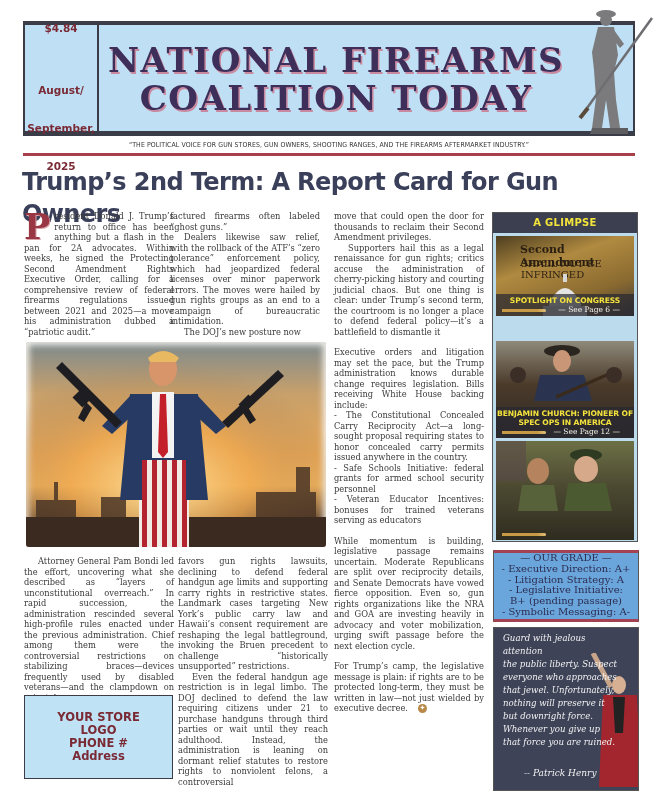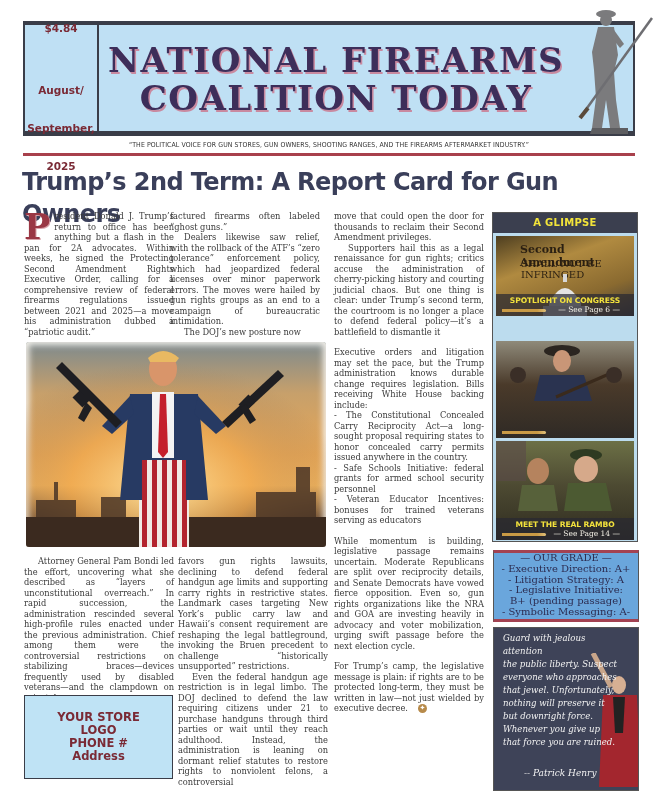--- a/index.html
+++ b/index.html
@@ -299,36 +299,36 @@
 
   <div class="tile tile2">
     <svg width="138" height="60" viewBox="0 0 138 60">
       <ellipse cx="66" cy="10" rx="18" ry="6" fill="#2b2520"></ellipse>
       <ellipse cx="66" cy="20" rx="9" ry="11" fill="#c99677"></ellipse>
       <path d="M44 34 L88 34 L96 60 L38 60 Z" fill="#2a3350"></path>
       <line x1="60" y1="56" x2="120" y2="30" stroke="#3a2a1c" stroke-width="3"></line>
       <circle cx="22" cy="34" r="8" fill="#3a2e27"></circle>
       <circle cx="118" cy="34" r="8" fill="#3a2e27"></circle>
     </svg>
+    <div class="tile-cap">
+      <span class="tile-title">BENJAMIN CHURCH:  PIONEER OF SPEC OPS IN AMERICA</span>
+      <span class="tile-see">— See Page 12 —</span>
+    </div>
     <div class="bullet-bar"></div>
   </div>
 
   <div class="tile tile3">
     <svg width="138" height="70" viewBox="0 0 138 70">
       <rect x="0" y="0" width="30" height="40" fill="#5a4a4a" opacity="0.6"></rect>
       <ellipse cx="42" cy="30" rx="11" ry="13" fill="#b5835e"></ellipse>
       <path d="M26 44 L58 44 L62 70 L22 70 Z" fill="#57613a"></path>
       <ellipse cx="90" cy="14" rx="16" ry="6" fill="#2e3a22"></ellipse>
       <ellipse cx="90" cy="28" rx="12" ry="13" fill="#d6a98a"></ellipse>
       <path d="M72 42 L110 42 L116 70 L68 70 Z" fill="#4c5a32"></path>
     </svg>
-    <div class="tile-cap">
-      <span class="tile-title">MEET THE REAL RAMBO</span>
-      <span class="tile-see">— See Page 14 —</span>
-    </div>
     <div class="bullet-bar"></div>
   </div>
 </div>
 
 <div class="grade">
   <div>— OUR GRADE —</div>
   <div>- Executive Direction: A+</div>
   <div>- Litigation Strategy: A</div>
   <div>- Legislative Initiative:</div>
   <div>B+ (pending passage)</div>

